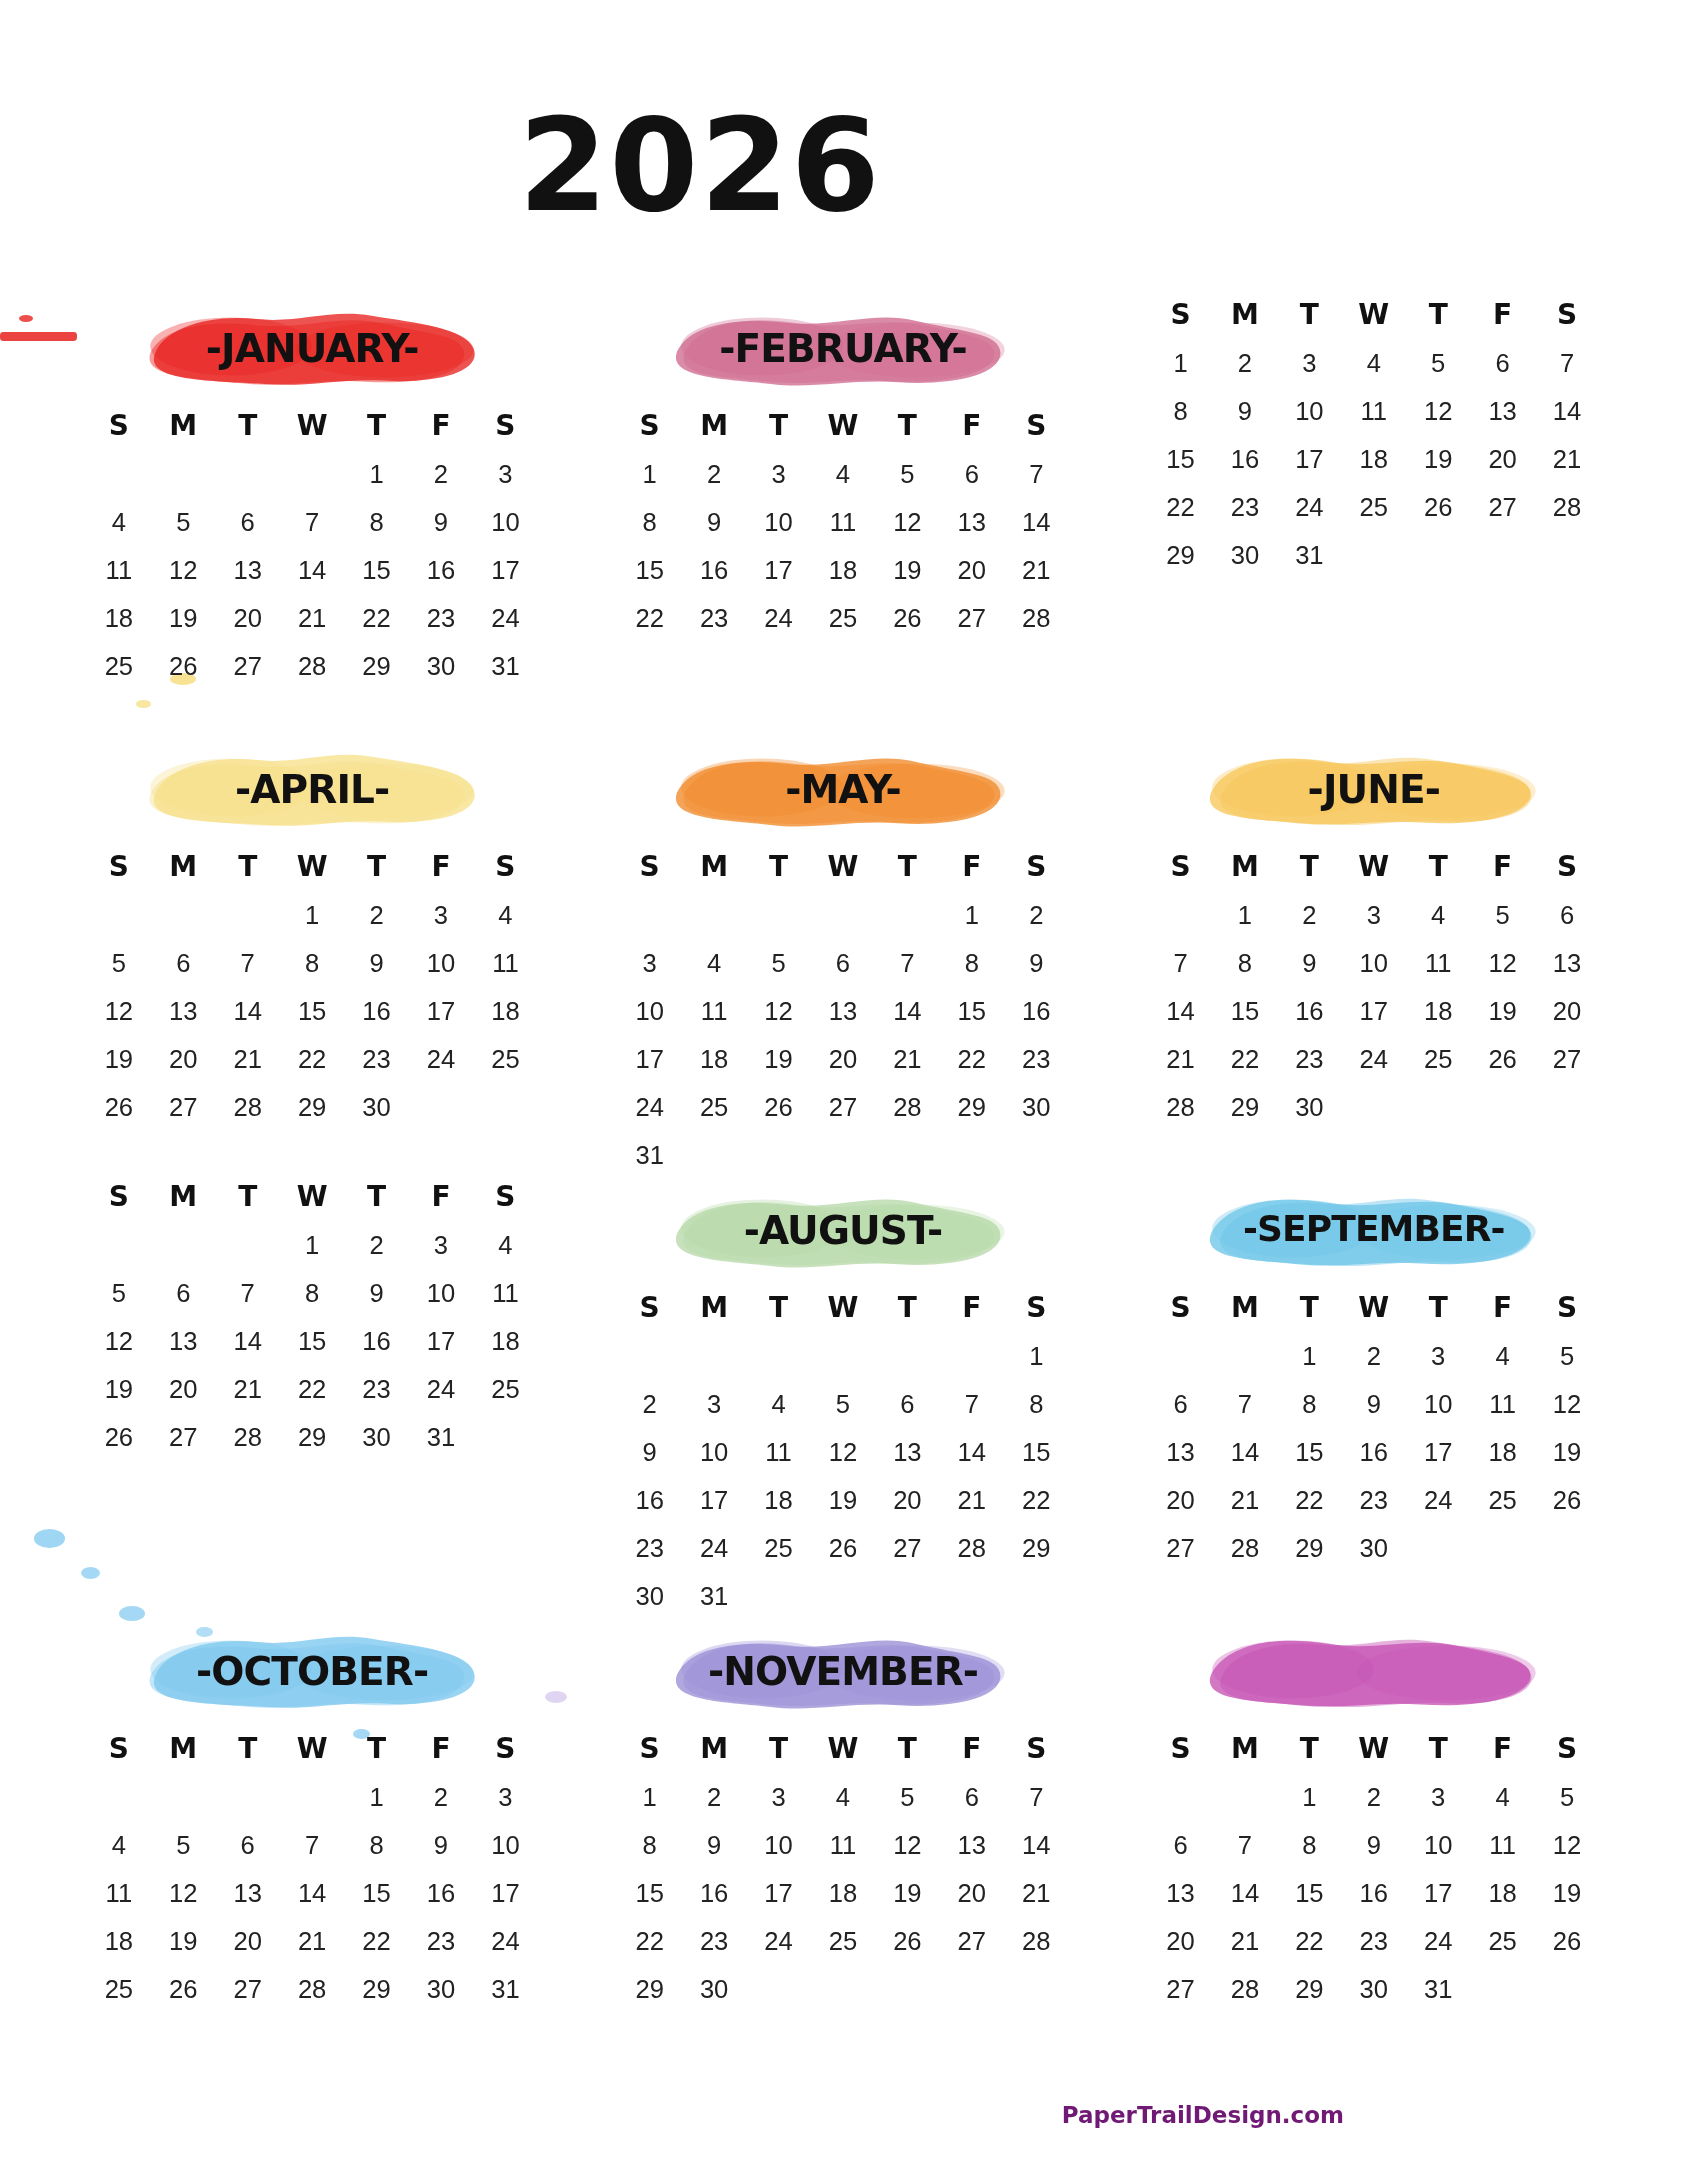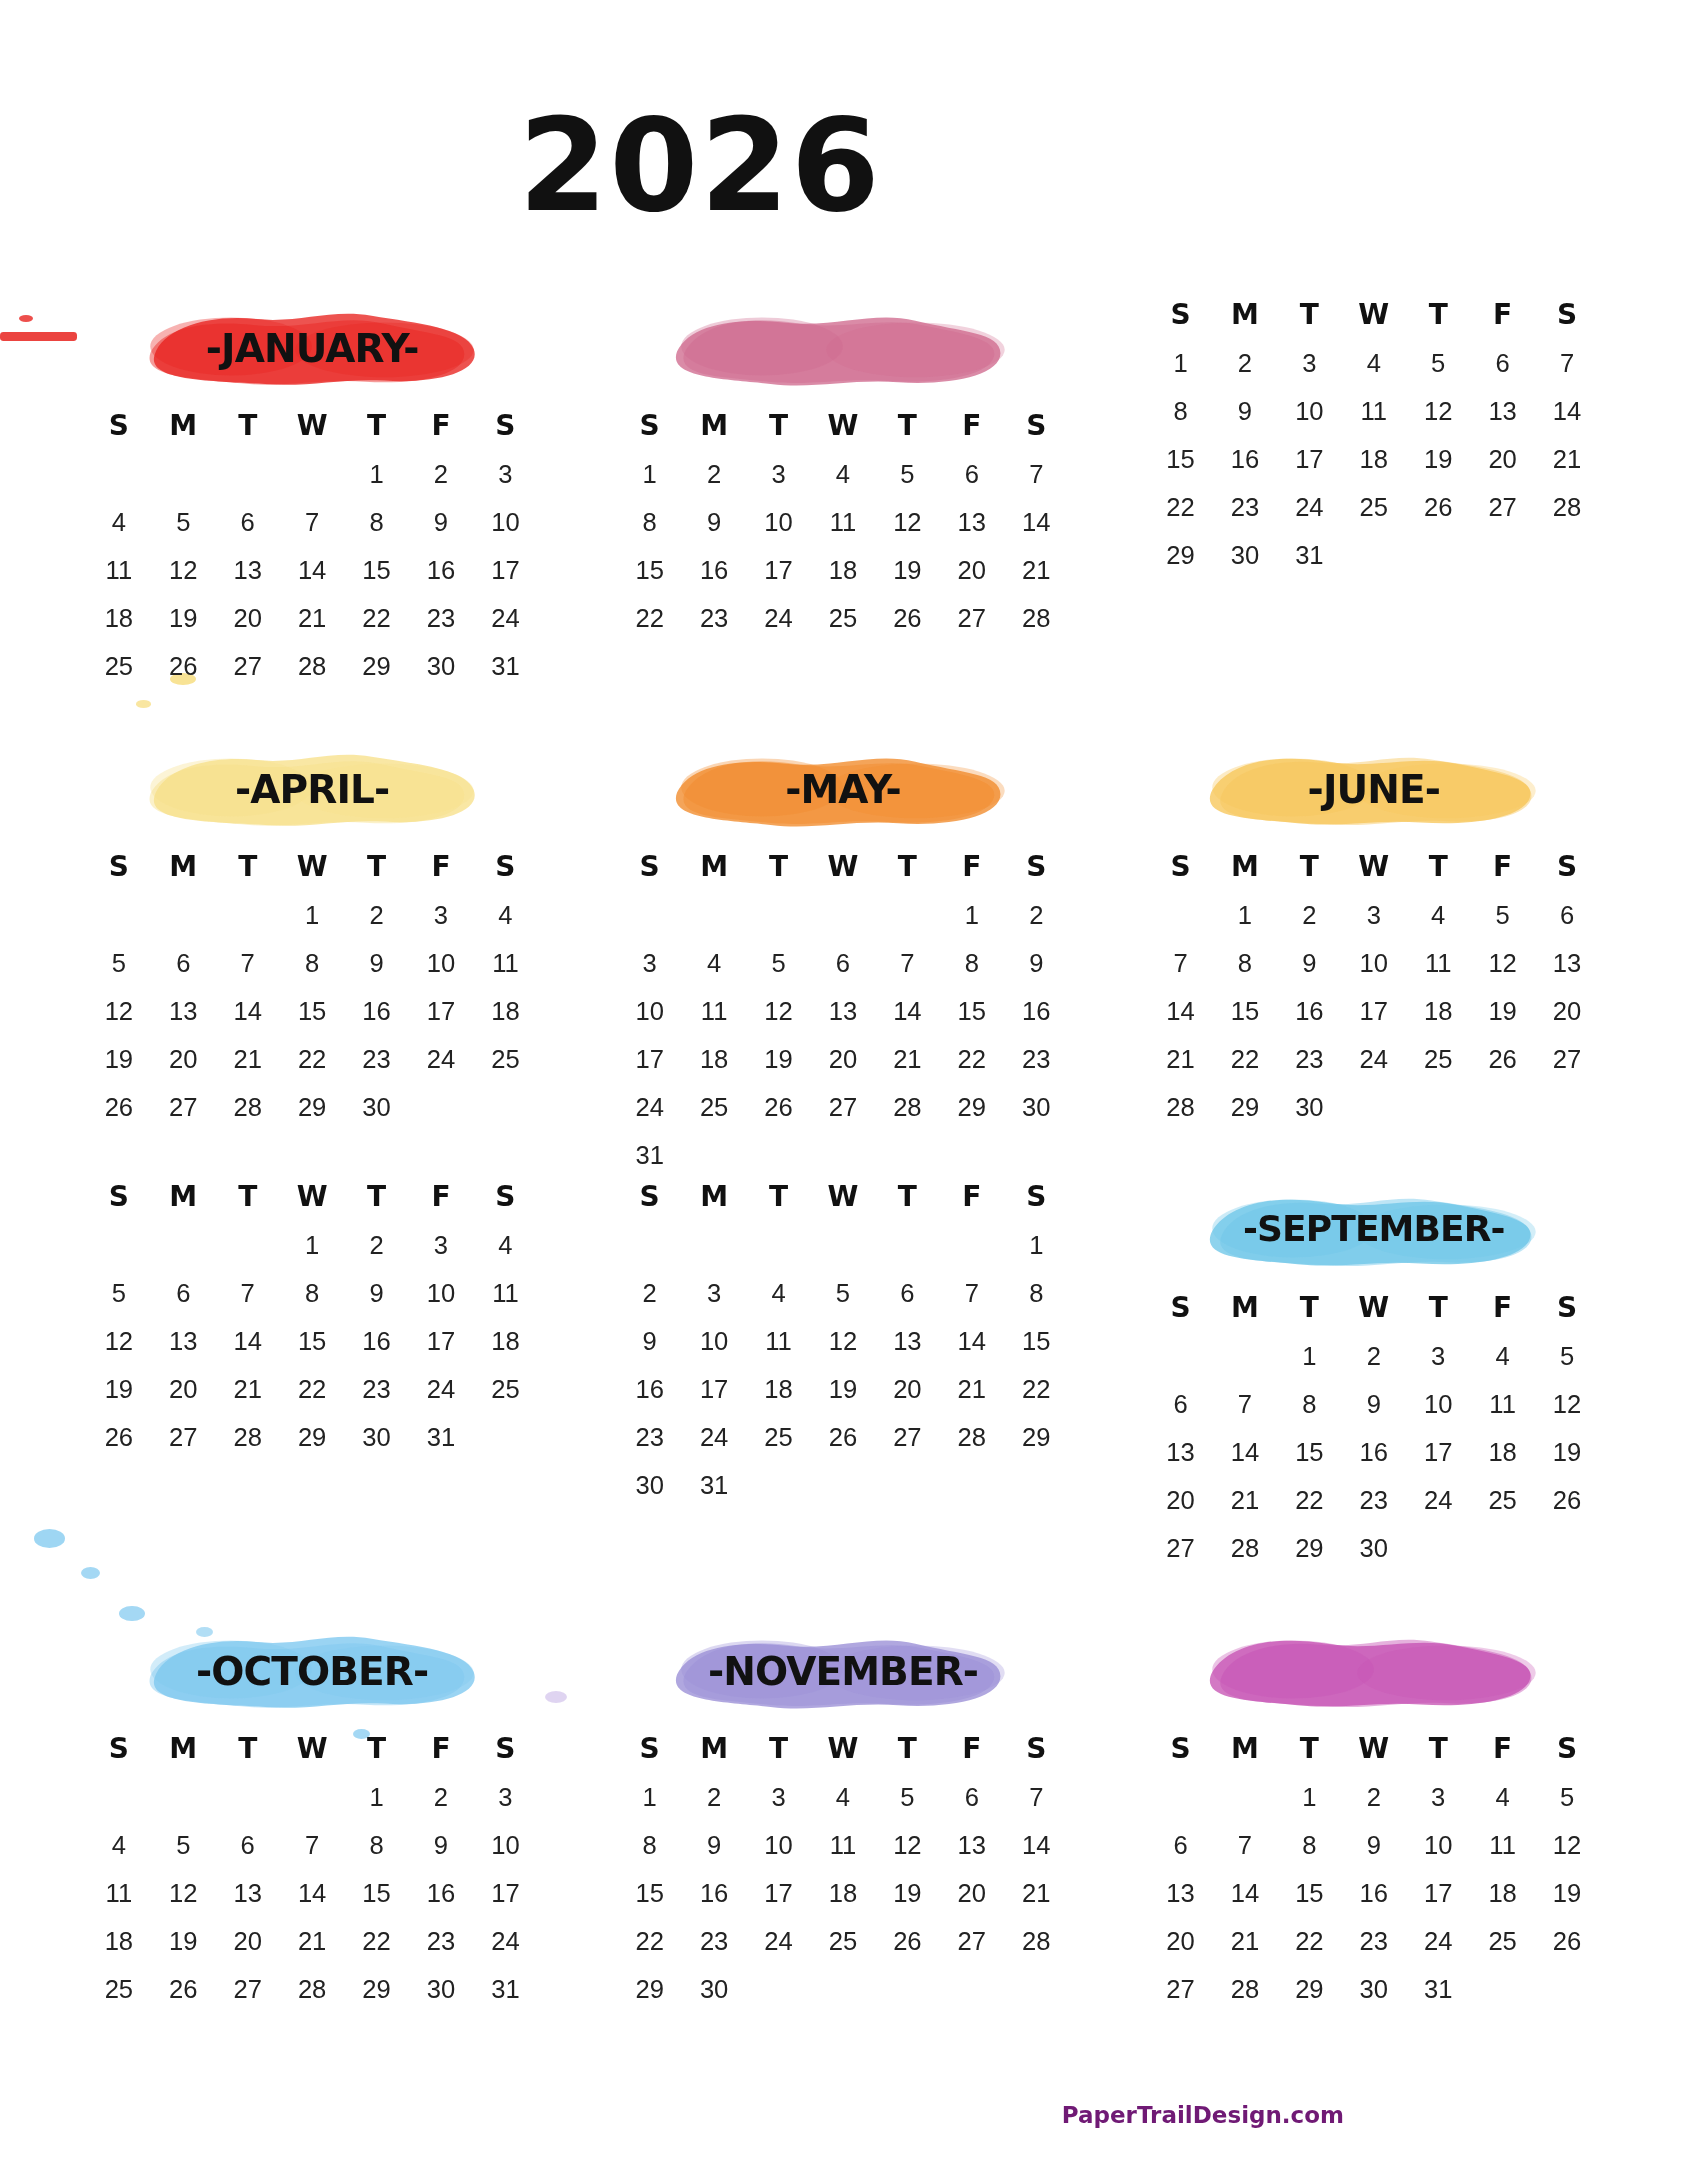--- a/index.html
+++ b/index.html
@@ -225,20 +225,21 @@
           <div class="splash">
             <svg viewBox="0 0 430 110" preserveAspectRatio="none">
               <g>
                 <path d="M20,58 C35,26 90,18 145,24 C205,31 250,10 300,22 C355,35 400,36 400,60 C400,86 340,98 280,94 C225,90 180,102 130,96 C80,90 8,90 20,58 Z" fill="#cf6a8e" opacity="0.78"></path>
                 <path d="M25,55 C45,22 100,12 160,22 C215,31 260,14 310,24 C365,35 405,42 398,64 C390,88 330,97 270,93 C215,89 175,99 125,94 C70,88 8,88 25,55 Z" fill="#cf6a8e" opacity="0.45" transform="translate(6,4) scale(0.97,0.95)"></path>
                 <ellipse cx="120" cy="52" rx="95" ry="34" fill="#cf6a8e" opacity="0.35"></ellipse>
                 <ellipse cx="300" cy="56" rx="105" ry="32" fill="#cf6a8e" opacity="0.30"></ellipse>
               </g>
             </svg>
           </div>
+          <div class="month-name">-FEBRUARY-</div>
         </div>
         <table class="cal">
           <thead>
             <tr>
               <th>S</th>
               <th>M</th>
               <th>T</th>
               <th>W</th>
               <th>T</th>
               <th>F</th>
@@ -637,20 +638,33 @@
               <td>28</td>
               <td>29</td>
               <td>30</td>
               <td>31</td>
               <td class="empty"></td>
             </tr>
           </tbody>
         </table>
       </div>
       <div class="month">
+        <div class="splash-wrap">
+          <div class="splash">
+            <svg viewBox="0 0 430 110" preserveAspectRatio="none">
+              <g>
+                <path d="M20,58 C35,26 90,18 145,24 C205,31 250,10 300,22 C355,35 400,36 400,60 C400,86 340,98 280,94 C225,90 180,102 130,96 C80,90 8,90 20,58 Z" fill="#b6d9a8" opacity="0.78"></path>
+                <path d="M25,55 C45,22 100,12 160,22 C215,31 260,14 310,24 C365,35 405,42 398,64 C390,88 330,97 270,93 C215,89 175,99 125,94 C70,88 8,88 25,55 Z" fill="#b6d9a8" opacity="0.45" transform="translate(6,4) scale(0.97,0.95)"></path>
+                <ellipse cx="120" cy="52" rx="95" ry="34" fill="#b6d9a8" opacity="0.35"></ellipse>
+                <ellipse cx="300" cy="56" rx="105" ry="32" fill="#b6d9a8" opacity="0.30"></ellipse>
+              </g>
+            </svg>
+          </div>
+          <div class="month-name">-AUGUST-</div>
+        </div>
         <table class="cal">
           <thead>
             <tr>
               <th>S</th>
               <th>M</th>
               <th>T</th>
               <th>W</th>
               <th>T</th>
               <th>F</th>
               <th>S</th>

